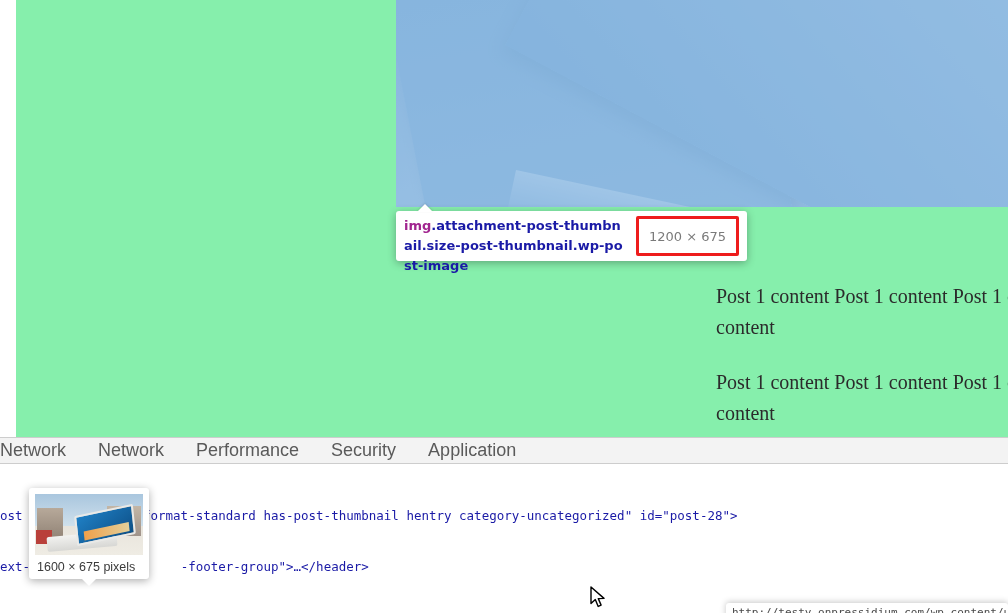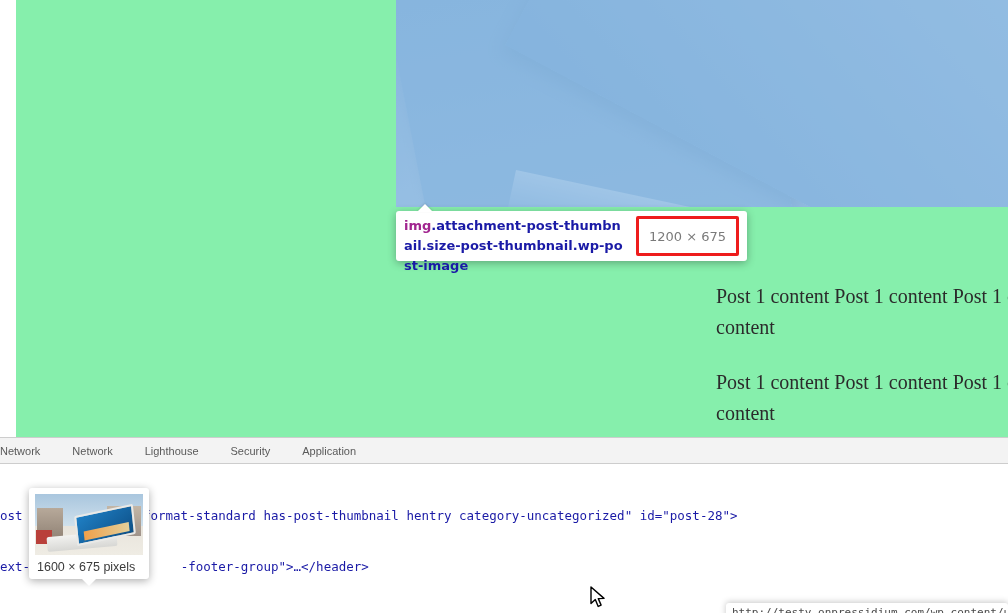--- a/index.html
+++ b/index.html
@@ -110,21 +110,21 @@
   #devtools { position: absolute; left: 0; top: 437px; width: 1008px; height: 176px; background:#fff; }
   #dt-tabbar {
     position: relative; height: 27px; width: 100%;
     background: #f3f3f3;
     border-top: 1px solid #cdcdcd;
     border-bottom: 1px solid #cdcdcd;
     display: flex; align-items: center;
   }
   #dt-tabbar .tab {
     font-family: "Liberation Sans", sans-serif;
-    font-size: 11px; color: #5a5a5a;
+    font-size: 18px; color: #5a5a5a;
     padding: 0 16px; height: 100%;
     display: flex; align-items: center; white-space: nowrap;
   }
   #dt-tabbar .tab:first-child { padding-left: 0; }
 
   
   #dom-tree {
     position: relative;
     font-family: "DejaVu Sans Mono", monospace;
     font-size: 12.5px; line-height: 17px;
@@ -231,21 +231,21 @@
 content</div>
     <div class="post-copy" id="copy-2">Post 1 content Post 1 content Post 1 c
 content</div>
   </div>
 
   <div id="devtools">
 
     <div id="dt-tabbar">
       <div class="tab">Network</div>
       <div class="tab">Network</div>
-      <div class="tab">Lighthouse</div>
+      <div class="tab">Performance</div>
       <div class="tab">Security</div>
       <div class="tab">Application</div>
     </div>
 
     <div id="dom-tree">
       <div class="row"><span class="attrv">ost status-publish format-standard has-post-thumbnail hentry category-uncategorized" id="post-28"&gt;</span></div>
       <div class="row"><span class="attrv">ext-a</span><span style="color:transparent">                   </span><span class="attrv">-footer-group"&gt;…&lt;/header&gt;</span></div>
       <div class="row"></div>
       
       

